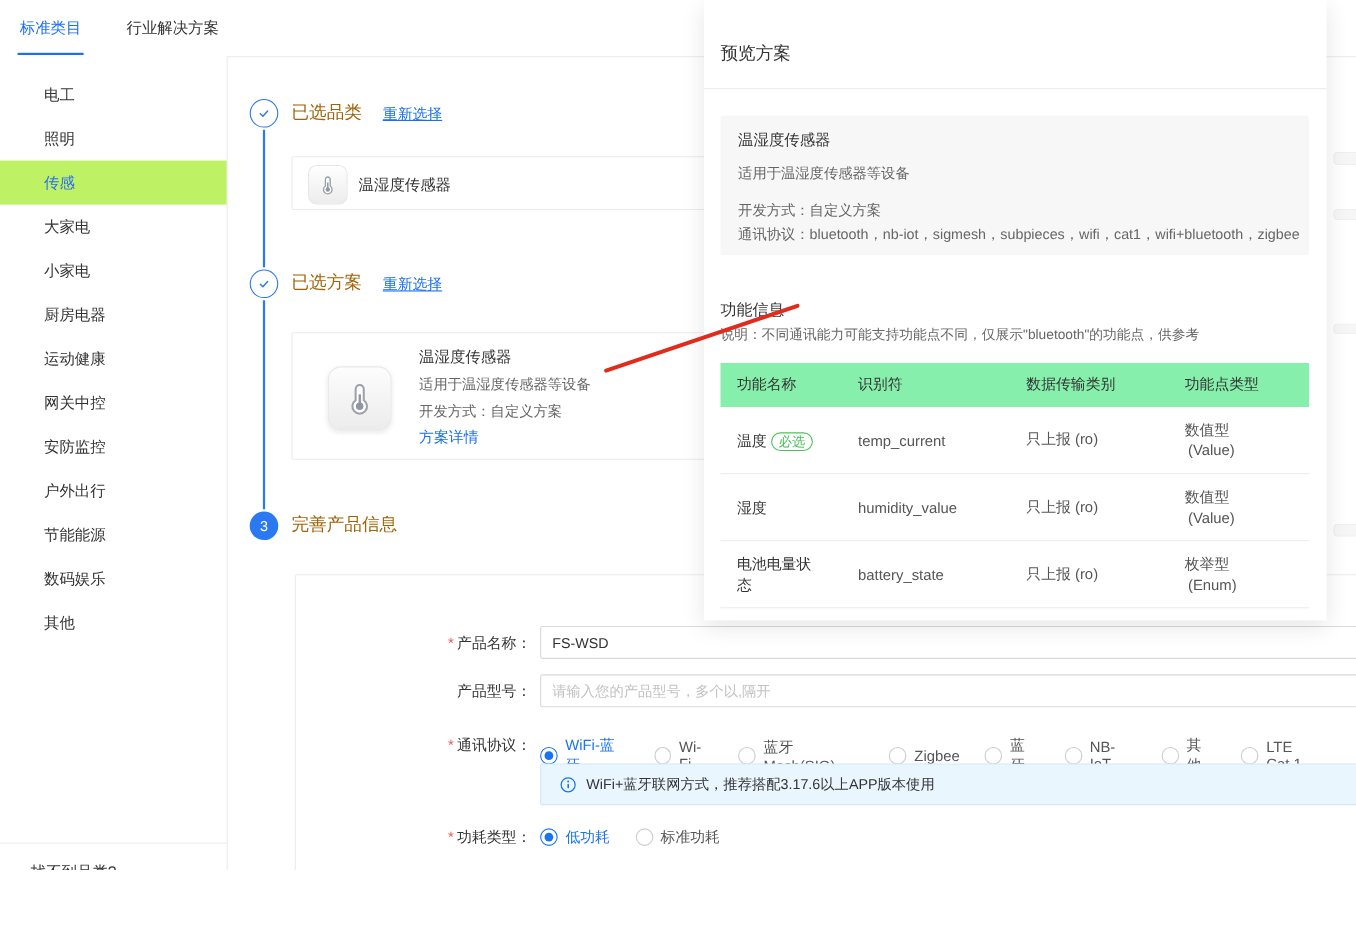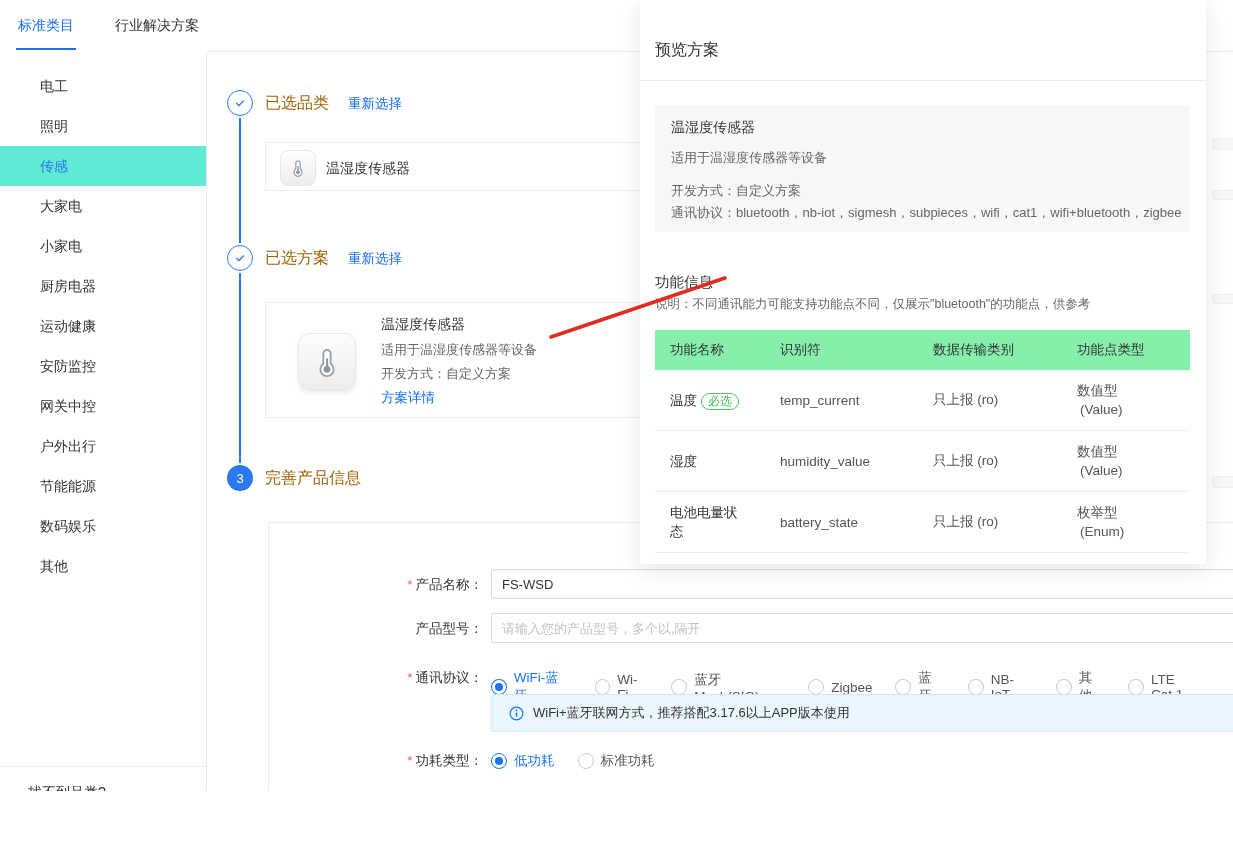--- a/index.html
+++ b/index.html
@@ -9,30 +9,30 @@
   
   .tabbar{position:absolute;left:0;top:0;width:1233px;height:51px;border-bottom:1px solid #ebebeb;background:#fff;}
   .tab{position:absolute;top:0;height:50px;line-height:50px;font-size:14px;color:#333;cursor:pointer;}
   .tab.active{color:#1b6ff0;}
   .tab .ul{position:absolute;left:-2px;right:-2px;bottom:0;height:2px;background:#1b6ff0;}
 
   
   .sidebar{position:absolute;left:0;top:51px;width:207px;height:769px;background:#fff;border-right:1px solid #ebebeb;box-sizing:border-box;}
   .side-list{position:absolute;top:15px;left:0;right:0;}
   .side-item{height:40px;line-height:40px;padding-left:40px;font-size:14px;color:#333;cursor:pointer;}
-  .side-item.active{background:#5eead4;color:#2b6ff0;}
+  .side-item.active{background:#bef264;color:#2b6ff0;}
   .side-foot{position:absolute;left:0;right:0;bottom:2px;height:51px;line-height:51px;padding-left:28px;border-top:1px solid #eee;font-size:14px;color:#333;cursor:pointer;}
 
   
   .step-circle{position:absolute;width:26px;height:26px;border:1.5px solid #2b79f2;border-radius:50%;background:#fff;box-sizing:border-box;display:flex;align-items:center;justify-content:center;}
   .step-circle svg{width:16px;height:16px;}
   .step-num{position:absolute;width:26px;height:26px;border-radius:50%;background:#2b79f2;color:#fff;font-size:13px;display:flex;align-items:center;justify-content:center;}
   .connector{position:absolute;left:239px;width:2px;background:#2b79f2;}
   .sec-title{position:absolute;font-size:16px;color:#a16207;font-weight:500;line-height:20px;}
-  .relink{position:absolute;font-size:13.5px;color:#1b6ff0;line-height:18px;cursor:pointer;}
+  .relink{position:absolute;font-size:13.5px;color:#1b6ff0;line-height:18px;cursor:pointer;text-decoration:underline;}
 
   
   .card{position:absolute;background:#fff;border:1px solid #ececec;border-radius:2px;box-sizing:border-box;}
   .mini-icon{position:absolute;left:14px;top:7px;width:34px;height:34px;border-radius:8px;border:1px solid #e6e6e6;
              background:linear-gradient(180deg,#ffffff,#ececec);display:flex;align-items:center;justify-content:center;}
   .mini-icon svg{width:20px;height:20px;}
   .big-icon{position:absolute;left:32px;top:30px;width:56px;height:56px;border-radius:12px;border:1px solid #e8e8e8;
             background:linear-gradient(180deg,#fdfdfd,#ececec);box-shadow:0 2px 5px rgba(0,0,0,.08);display:flex;align-items:center;justify-content:center;}
   .big-icon svg{width:34px;height:34px;}
   .card-name{position:absolute;font-size:14px;color:#333;line-height:18px;font-weight:500;}
@@ -98,22 +98,22 @@
 
   <div class="sidebar">
     <div class="side-list">
       <div class="side-item">电工</div>
       <div class="side-item">照明</div>
       <div class="side-item active">传感</div>
       <div class="side-item">大家电</div>
       <div class="side-item">小家电</div>
       <div class="side-item">厨房电器</div>
       <div class="side-item">运动健康</div>
+      <div class="side-item">网关中控</div>
       <div class="side-item">安防监控</div>
-      <div class="side-item">网关中控</div>
       <div class="side-item">户外出行</div>
       <div class="side-item">节能能源</div>
       <div class="side-item">数码娱乐</div>
       <div class="side-item">其他</div>
     </div>
     <div class="side-foot">找不到品类?</div>
   </div>
 
   <div class="connector" style="top:118px;height:125px"></div>
   <div class="connector" style="top:273px;height:190px"></div>

